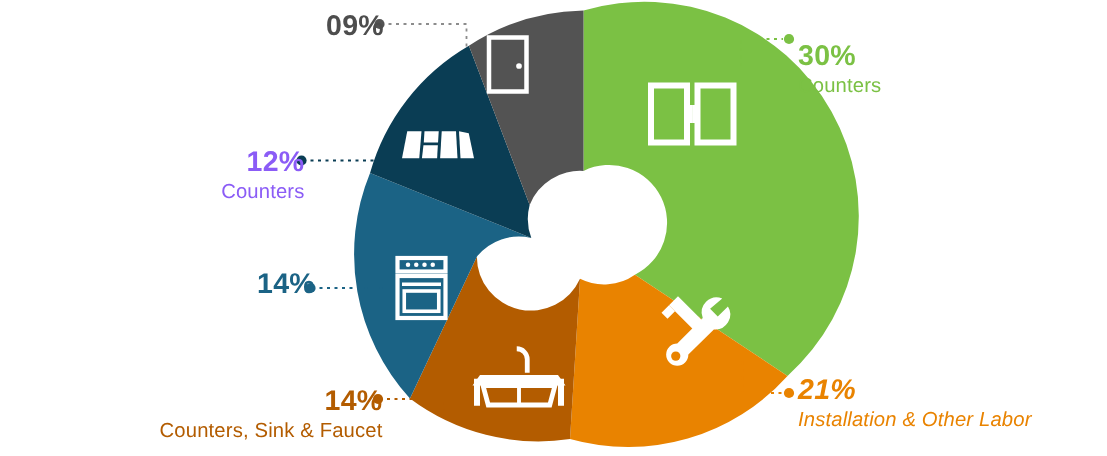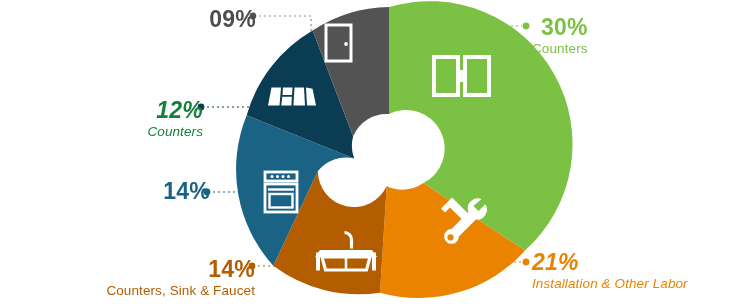--- a/index.html
+++ b/index.html
@@ -36,39 +36,39 @@
   
   .label-block {
     position: absolute;
     line-height: 1;
     white-space: nowrap;
   }
   .label-block.align-right { text-align: right; }
   .label-block.align-left  { text-align: left; }
 
   .pct {
-    font-size: 23px;
+    font-size: 19px;
     font-weight: bold;
     letter-spacing: 0.2px;
     display: block;
     margin-bottom: 3px;
   }
   .cat {
     font-size: 13.5px;
     font-weight: normal;
     display: block;
     letter-spacing: 0.1px;
   }
 
   
   #lbl-walls   { right: 482px; top: 8px;  }
   #lbl-flooring{ right: 535px; top: 99px; }
   #lbl-appliances { right: 528px; top: 180px; }
   #lbl-counters{ right: 483px; top: 258px; }
-  #lbl-cabinets{ left: 532px;  top: 16px; text-align: right; }
+  #lbl-cabinets{ left: 532px;  top: 28px; }
   #lbl-install { left: 532px;  top: 251px; font-style: italic; }
 </style>
 </head>
 <body>
 
 <div id="chart-root">
 
   <svg class="chart-svg" viewBox="0 0 738 304" xmlns="http://www.w3.org/2000/svg">
 
     <g>
@@ -204,21 +204,21 @@
       <circle cx="252" cy="266" r="3.4" fill="#B35C00"></circle>
       <circle cx="526" cy="26" r="3.4" fill="#7BC144"></circle>
       <circle cx="526" cy="262" r="3.4" fill="#E98300"></circle>
     </g>
   </svg>
 
   <div class="label-block align-right" id="lbl-walls" style="color:#4D4D4D;">
     <span class="pct">09%</span>
   </div>
 
-  <div class="label-block align-right" id="lbl-flooring" style="color:#15803d;font-style:italic;">
+  <div class="label-block align-right" id="lbl-flooring" style="color:#8b5cf6;">
     <span class="pct">12%</span>
     <span class="cat">Counters</span>
   </div>
 
   <div class="label-block align-right" id="lbl-appliances" style="color:#1B6385;">
     <span class="pct">14%</span>
   </div>
 
   <div class="label-block align-right" id="lbl-counters" style="color:#B35C00;">
     <span class="pct">14%</span>

